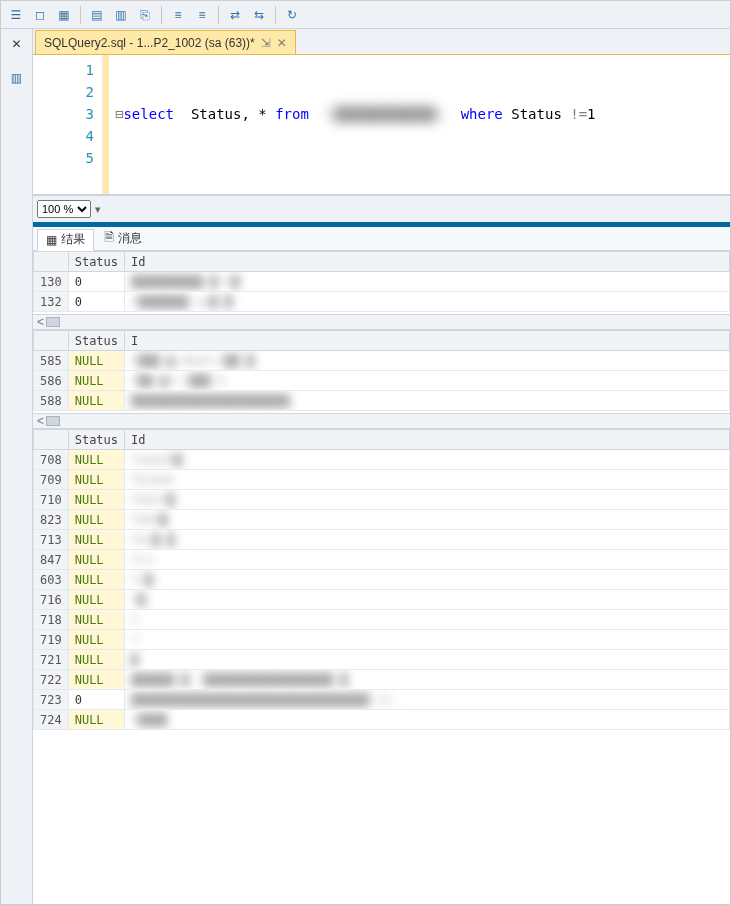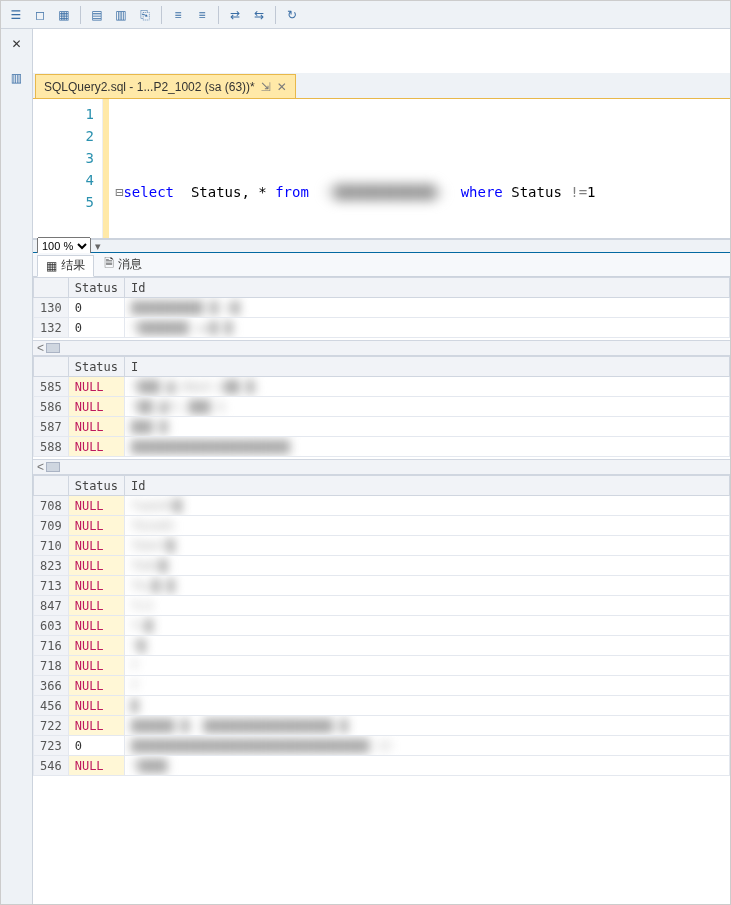--- a/index.html
+++ b/index.html
@@ -14,56 +14,56 @@
   
   .workarea { flex:1; display:flex; min-height:0; }
   .leftgutter { width:32px; background:#eef2f6; border-right:1px solid #ccd3dd; display:flex; flex-direction:column; align-items:center; }
   .lg-btn { width:22px; height:22px; margin-top:4px; display:flex; align-items:center; justify-content:center; color:#3a6ea5; cursor:pointer; }
   .lg-close { color:#333; }
   .lg-sep { height:8px; }
 
   .right { flex:1; display:flex; flex-direction:column; min-width:0; }
 
   
-  .tabs { height:26px; background:#eef2f6; display:flex; align-items:flex-end; border-bottom:1px solid #e8b84a; padding-left:2px;margin-top:44px; }
+  .tabs { height:26px; background:#eef2f6; display:flex; align-items:flex-end; border-bottom:1px solid #e8b84a; padding-left:2px; }
   .tab { height:24px; background:#ffe9a8; border:1px solid #e8b84a; border-bottom:none; padding:0 8px; display:flex; align-items:center; gap:6px; font-size:12px; color:#333; cursor:pointer; }
   .tab .pin { color:#7a7a7a; }
   .tab .close { color:#7a7a7a; cursor:pointer; }
 
   
   .editor { display:flex; height:140px; background:#fff; border-bottom:1px solid #ccd3dd; }
   .lnums { width:70px; background:#fff; color:#2b91af; text-align:right; padding:4px 8px 4px 0; font-family:Consolas,monospace; font-size:14px; border-right:1px solid #eee; }
   .lnums div { height:22px; line-height:22px; }
   .marginbar { width:6px; background:#ffe9a8; }
   .code { flex:1; padding:4px 6px; font-family:Consolas,monospace; font-size:14px; line-height:22px; white-space:pre; overflow:hidden; position:relative; }
-  .code .line { height:22px;margin-top:34px; }
+  .code .line { height:22px; }
   .kw { color:#0000ff; }
   .id { color:#000; }
   .op { color:#808080; }
   .num { color:#000; }
   .blur { filter:blur(6px); color:#999; display:inline-block; }
 
   
-  .zoombar { height:14px; background:#eef2f6; border-top:1px solid #ccd3dd; border-bottom:1px solid #0369a1; display:flex; align-items:center; padding:0 4px; gap:4px; font-size:11px; }
+  .zoombar { height:32px; background:#eef2f6; border-top:1px solid #ccd3dd; border-bottom:5px solid #0369a1; display:flex; align-items:center; padding:0 4px; gap:4px; font-size:11px; }
   .zoombar select { font-size:11px; height:18px; }
   .zoombar .spacer { flex:1; }
 
   
   .restabs { height:24px; background:#f6f8fb; display:flex; align-items:center; padding:0 4px; gap:2px; border-bottom:1px solid #ccd3dd; }
   .rtab { height:22px; padding:0 8px; display:flex; align-items:center; gap:4px; font-size:12px; cursor:pointer; }
   .rtab.active { background:#fff; border:1px solid #ccd3dd; border-bottom:1px solid #fff; position:relative; top:1px; }
   .rtab .ico { font-size:12px; }
 
   
   .results { flex:1; overflow:auto; background:#fff; }
   .grid { border-collapse:collapse; font-family:Consolas,monospace; font-size:12px; margin-bottom:2px; width:100%; }
   .grid th { background:#f1f3f7; border:1px solid #d0d6e0; padding:2px 6px; font-weight:normal; color:#444; text-align:left; height:20px; }
   .grid td { border:1px solid #e4e8ef; padding:2px 6px; height:20px; white-space:nowrap; }
   .grid .rownum { background:#f1f3f7; color:#555; text-align:right; width:40px; }
-  .grid .nullcell { background:#fff7d6; color:#be185d; }
+  .grid .nullcell { background:#fff7d6; color:#4d7c0f; }
   .grid .blurcell { position:relative; overflow:hidden; }
   .grid .blurcell > span { filter:blur(5px); color:#aaa; }
   .scrollhint { height:16px; background:#f1f3f7; border-top:1px solid #d0d6e0; border-bottom:1px solid #d0d6e0; display:flex; align-items:center; padding-left:4px; color:#777; }
   .scrollhint .thumb { width:14px; height:10px; background:#cfd6e0; border:1px solid #aab3c4; margin-left:2px; }
 </style>
 </head>
 <body>
 
 <div class="root">
 
@@ -197,25 +197,20 @@
                 <td class="rownum">585</td>
                 <td class="nullcell">NULL</td>
                 <td class="blurcell"><span>f███ ▇-08e9-b██ █-</span></td>
               </tr>
               <tr>
                 <td class="rownum">586</td>
                 <td class="nullcell">NULL</td>
                 <td class="blurcell"><span>f██ ▇fc-███                       6</span></td>
               </tr>
               <tr>
-                <td class="rownum">587</td>
-                <td class="nullcell">NULL</td>
-                <td class="blurcell"><span>███  █</span></td>
-              </tr>
-              <tr>
                 <td class="rownum">588</td>
                 <td class="nullcell">NULL</td>
                 <td class="blurcell"><span>██████████████████████</span></td>
               </tr>
             </tbody>
           </table>
           <div class="scrollhint">&lt;<div class="thumb"></div></div>
           <table class="grid">
             <thead>
               <tr>
@@ -264,41 +259,41 @@
                 <td class="rownum">716</td>
                 <td class="nullcell">NULL</td>
                 <td class="blurcell"><span>f█</span></td>
               </tr>
               <tr>
                 <td class="rownum">718</td>
                 <td class="nullcell">NULL</td>
                 <td class="blurcell"><span>f</span></td>
               </tr>
               <tr>
-                <td class="rownum">366</td>
+                <td class="rownum">719</td>
                 <td class="nullcell">NULL</td>
                 <td class="blurcell"><span>f</span></td>
               </tr>
               <tr>
-                <td class="rownum">456</td>
+                <td class="rownum">721</td>
                 <td class="nullcell">NULL</td>
                 <td class="blurcell"><span>█</span></td>
               </tr>
               <tr>
                 <td class="rownum">722</td>
                 <td class="nullcell">NULL</td>
                 <td class="blurcell"><span>██████ █-  ██████████████████  █</span></td>
               </tr>
               <tr>
                 <td class="rownum">723</td>
                 <td>0</td>
                 <td class="blurcell"><span>█████████████████████████████████ 13</span></td>
               </tr>
               <tr>
-                <td class="rownum">546</td>
+                <td class="rownum">724</td>
                 <td class="nullcell">NULL</td>
                 <td class="blurcell"><span>f████</span></td>
               </tr>
             </tbody>
           </table>
         </div>
     </div>
   </div>
 </div>
 

